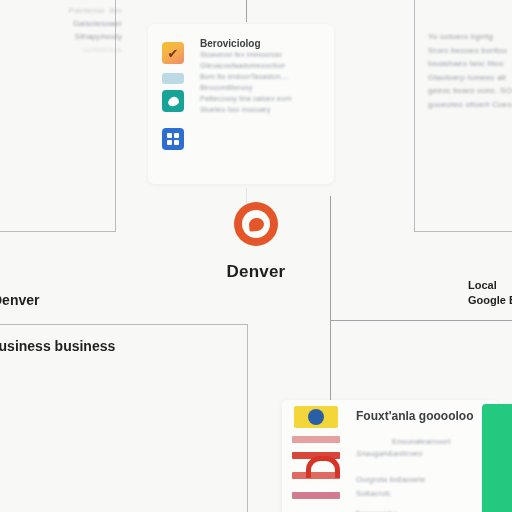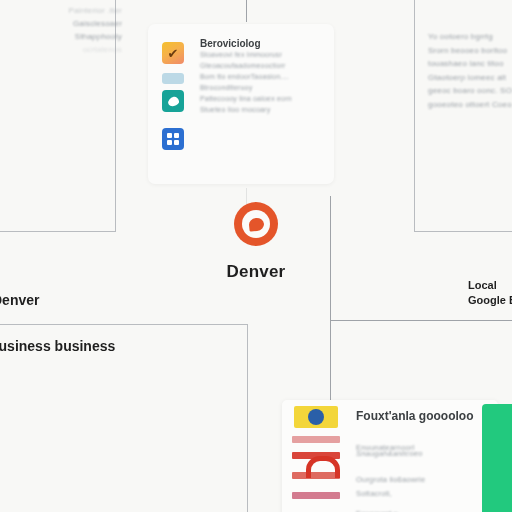--- a/index.html
+++ b/index.html
@@ -321,21 +321,21 @@
       </div>
 
     <div class="sw-row" style="top:36px; background:#e5a0a0;"></div>
     <div class="sw-row" style="top:52px; background:#d9453a;"></div>
     <div class="sw-row" style="top:72px; background:#de6a60;"></div>
     <div class="sw-row" style="top:92px; background:#d37b8f;"></div>
 
     <div id="arch"></div>
 
     <div id="listing-title" class="ph-dark">Fouxt'anla gooooloo</div>
-    <div class="ph list-line" style="top:42px;">Enuunatearnoorl</div>
+    <div class="ph list-line" style="top:36px;margin-left:36px;">Enuunatearnoorl</div>
     <div class="ph list-line" style="top:48px;font-style:italic;">Snaugah&amp;anitcoeo</div>
     <div class="ph list-line" style="top:74px;">Ourgrota lio6aowrie</div>
     <div class="ph list-line" style="top:88px;">Sottacroti,</div>
     <div class="ph list-line" style="top:108px;">Eoucourct y</div>
   </div>
 
   <div id="green-panel"></div>
 
 </div>
 

